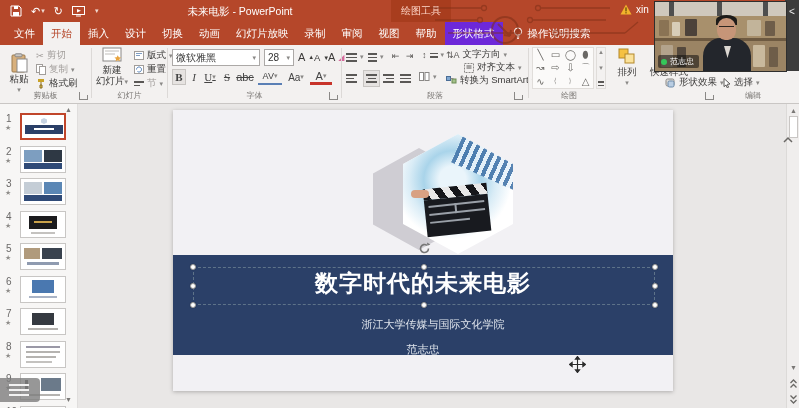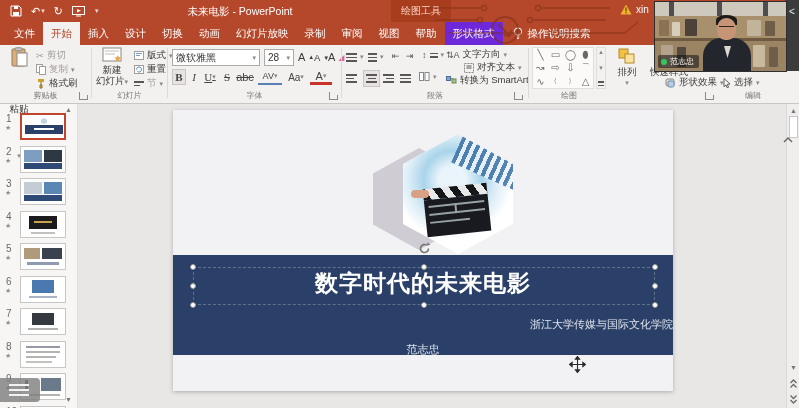--- a/index.html
+++ b/index.html
@@ -48,21 +48,21 @@
   .thumb-num { position:absolute; left:6px; top:1px; font-size:10px; color:#6a6867; }
   .thumb-star { position:absolute; left:5px; top:12px; font-size:7px; color:#8f8d8a; }
   .thumb-box { position:absolute; left:20px; top:1px; width:46px; height:27px; background:#fff; border:1px solid #c8c6c4; overflow:hidden; }
   .thumb-box.sel { border:2px solid #c0452a; }
   .mini { position:absolute; }
   #canvas { position:absolute; left:78px; top:104px; width:708px; height:304px; background:#e9e7e6; overflow:hidden; }
   #slide { position:absolute; left:95px; top:6px; width:500px; height:281px; background:#f2f1f4; box-shadow:0 1px 4px rgba(0,0,0,.25);
            background-image:radial-gradient(#e4e2e8 .5px, transparent .6px); background-size:4px 4px;font-family:Liberation Mono, monospace; }
   #band { position:absolute; left:0; top:145px; width:500px; height:100px; background:#2b4068; }
   #slide-title { position:absolute; left:0; top:13px; width:100%; text-align:center; color:#fff; font-size:23px; font-weight:700; letter-spacing:1px; }
-  #slide-sub { position:absolute; left:0; top:62px; width:100%; text-align:right; color:#dfe4ec; font-size:11px; }
+  #slide-sub { position:absolute; left:10px; top:62px; width:100%; text-align:center; color:#dfe4ec; font-size:11px; }
   #slide-presenter { position:absolute; left:0; top:87px; width:100%; text-align:center; color:#dfe4ec; font-size:11px; }
   #selbox { position:absolute; left:20px; top:157px; width:462px; height:38px; border:1px dashed rgba(190,210,200,.35); }
   .handle { position:absolute; width:6px; height:6px; border-radius:50%; background:#fff; border:1px solid #9a9a9a; box-shadow:0 0 1px rgba(0,0,0,.4); }
   .hexwrap { position:absolute; }
   .hex { clip-path:polygon(50% 0,100% 25%,100% 75%,50% 100%,0 75%,0 25%); }
   
   #rail { position:absolute; left:786px; top:104px; width:13px; height:304px; background:#f0eeed; border-left:1px solid #dcdad8; z-index:2; }
   .railbtn { position:absolute; left:0; width:13px; text-align:center; font-size:7px; color:#7a7876; }
   #rail-thumb { position:absolute; left:2px; top:12px; width:9px; height:22px; background:#fff; border:1px solid #c9c6c4; }
   #collapse-ribbon { position:absolute; left:781px; top:89px; width:14px; height:12px; z-index:4; color:#6a6865; }
@@ -153,21 +153,21 @@
         <circle cx="5" cy="4.5" r="3.6" fill="none" stroke="#fff"></circle>
         <path d="M3.5 8.5 h3 M3.8 10 h2.4 M4.2 11.5 h1.6" stroke="#fff"></path>
       </svg>
     <span>操作说明搜索</span>
   </div>
 </div>
 
 <div id="ribbon">
 
   <div class="rgroup" style="left:0;width:91px;">
-    <div class="bigbtn" style="left:4px;top:2px;width:30px;gap:36px;">
+    <div class="bigbtn" style="left:4px;top:8px;width:30px;">
       <svg width="17" height="20" viewBox="0 0 17 20">
           <rect x="1" y="2" width="13" height="17" rx="1" fill="#d8b07c" stroke="#9a7b4f"></rect>
           <rect x="4" y="0.8" width="7" height="3" rx="1" fill="#c9c6c2" stroke="#8a8886"></rect>
           <rect x="6" y="6" width="10" height="13" fill="#fff" stroke="#8a8886"></rect>
         </svg>
       <span>粘贴</span>
       <span class="caret">▾</span>
     </div>
     <div class="smallbtn" style="left:36px;top:4px;">
       <span class="dim">✂</span>

